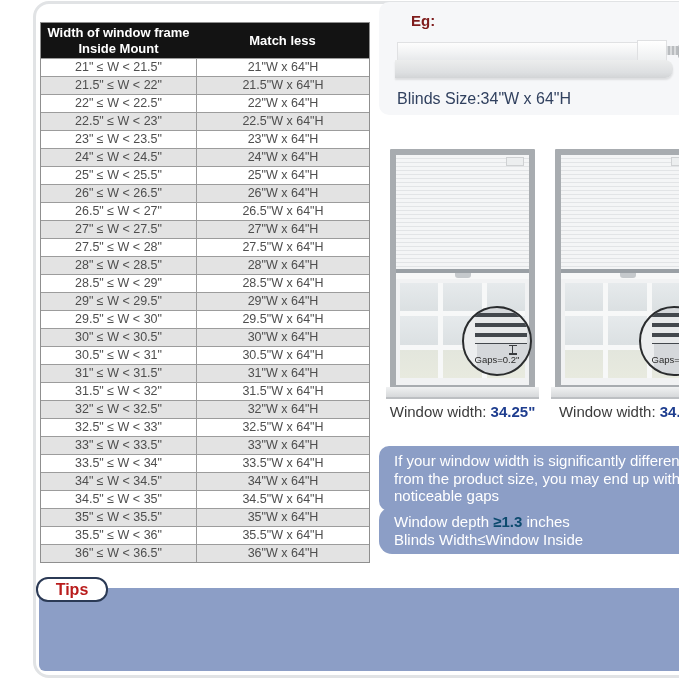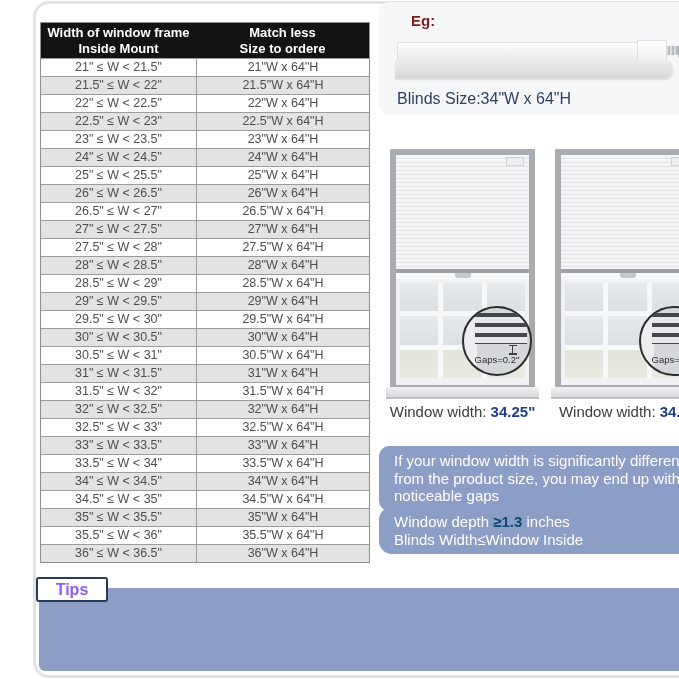--- a/index.html
+++ b/index.html
@@ -82,39 +82,38 @@
   .note .hl{color:#0c4a6e;font-weight:bold;}
 
   
   .tips-box{position:absolute;left:7px;top:588px;width:663px;height:83px;box-sizing:border-box;
         background:#8c9ec6;border-radius:6px;color:#fff;font-size:14.5px;line-height:16.5px;
         padding:8px 18px 0 18px;}
   .tips-box p{margin:0;text-indent:26px;}
   .tips-box p + p{margin-top:4px;}
   .tips-box .hl{color:#1e3d8f;font-weight:bold;}
   .tips-tag{position:absolute;left:4px;top:577px;width:72px;height:25px;box-sizing:border-box;
-        background:#fff;border:2px solid #2b3a55;border-radius:3px;z-index:2;
+        background:#fff;border:2px solid #2b3a55;border-radius:12px;z-index:2;
         display:flex;align-items:center;justify-content:center;
-        font-size:16px;font-weight:bold;color:#8b5cf6;}
+        font-size:16px;font-weight:bold;color:#b91c1c;}
 </style>
 </head>
 <body>
 
 <div class="page">
   <div class="page-frame"></div>
 
   <div class="size-table">
     <div class="t-header">
       <div class="hcell h1">
         <span>Width of window frame</span>
         <span>Inside Mount</span>
       </div>
       <div class="hcell">
         <span>Match less</span>
-        <span>Size to ordere</span>
       </div>
     </div>
     <div>
         <div class="trow">
           <div class="tcell c1">21" ≤ W &lt; 21.5"</div>
           <div class="tcell c2">21"W x 64"H</div>
         </div>
         <div class="trow alt">
           <div class="tcell c1">21.5" ≤ W &lt; 22"</div>
           <div class="tcell c2">21.5"W x 64"H</div>

